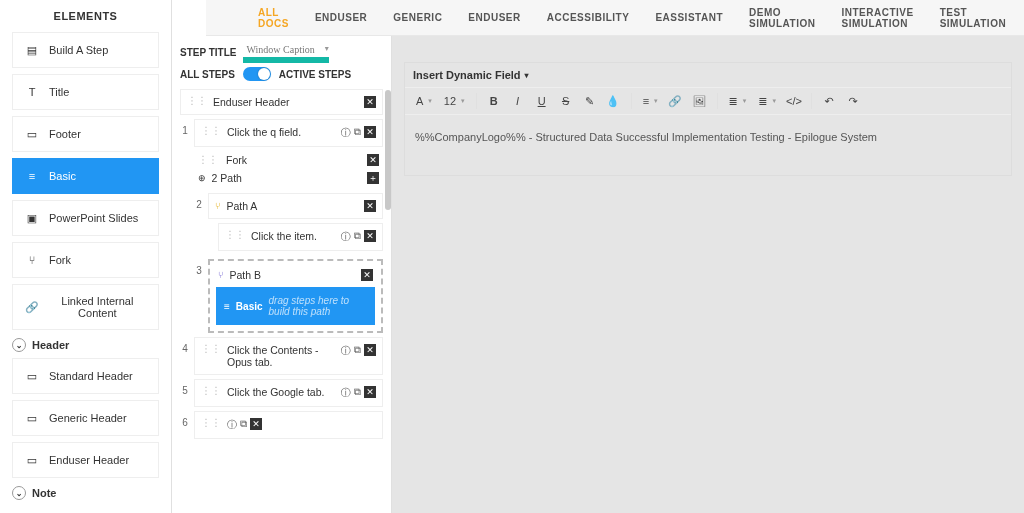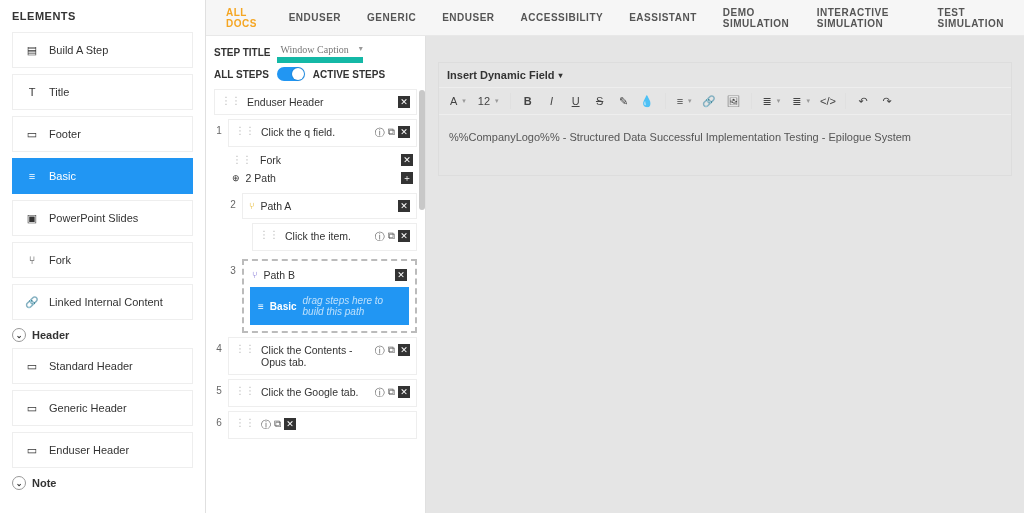--- a/index.html
+++ b/index.html
@@ -1,32 +1,32 @@
 <!DOCTYPE html>
 <html><head>
 <meta charset="utf-8">
 <style>
 * { box-sizing: border-box; margin: 0; padding: 0; font-family: Arial, sans-serif; }
 body { background: #fff; width: 1024px; height: 513px; overflow: hidden; font-size: 12px; color: #333; }
 .app { display: flex; height: 100%; }
 
 
-.left { width: 206px; border-right: 1px solid #e0e0e0; overflow-y: auto; padding: 10px 12px; }
+.left { width: 172px; border-right: 1px solid #e0e0e0; overflow-y: auto; padding: 10px 12px; text-align: center; }
 .left-title { font-weight: bold; font-size: 11px; letter-spacing: 0.5px; margin-bottom: 10px; }
 .el-item { display: flex; align-items: center; gap: 10px; padding: 10px 12px; background: #fff; border: 1px solid #eee; margin-bottom: 6px; cursor: pointer; font-size: 11px; }
 .el-item.active { background: #2196f3; color: #fff; border-color: #2196f3; }
 .el-icon { width: 14px; height: 14px; display: inline-flex; align-items: center; justify-content: center; font-size: 11px; }
 .section-head { display: flex; align-items: center; gap: 6px; font-weight: bold; font-size: 11px; margin: 8px 0 6px; }
 .chev { width: 14px; height: 14px; border: 1px solid #999; border-radius: 50%; display: inline-flex; align-items: center; justify-content: center; font-size: 8px; }
 
 
 .mid { width: 220px; background: #fff; border-right: 1px solid #e0e0e0; display: flex; flex-direction: column; }
 .tabs-wrap { position: absolute; left: 206px; right: 0; top: 0; height: 36px; background: #f6f6f6; display: flex; align-items: center; padding: 0 20px; gap: 26px; border-bottom: 1px solid #e8e8e8; z-index: 5; }
 .tab { font-size: 10px; font-weight: bold; letter-spacing: 0.5px; color: #555; cursor: pointer; }
-.tab.active { color: #f5a623; }
+.tab.active { color: #f5a623; margin-left: 32px; }
 .mid-inner { padding-top: 42px; padding-left: 8px; padding-right: 8px; overflow-y: auto; flex: 1; }
 .step-title-row { display: flex; align-items: center; gap: 6px; font-size: 10px; margin-bottom: 4px; }
 .step-title-row .lbl { font-weight: bold; }
 .step-title-row .sel { color: #777; border-bottom: 6px solid #14b8a6; padding: 2px 14px 2px 4px; position: relative; font-family: Liberation Serif, serif; }
 .step-title-row .sel::after { content: "▾"; position: absolute; right: 0; font-size: 8px; color: #999; }
 .toggle-row { display: flex; align-items: center; gap: 8px; font-size: 10px; margin-bottom: 8px; font-weight: bold; }
 .switch { width: 28px; height: 14px; background: #2196f3; border-radius: 8px; position: relative; }
 .switch::after { content: ""; width: 12px; height: 12px; background: #fff; border-radius: 50%; position: absolute; top: 1px; right: 1px; box-shadow: 0 0 2px rgba(0,0,0,0.3); }
 
 .steps { display: flex; flex-direction: column; gap: 4px; }

